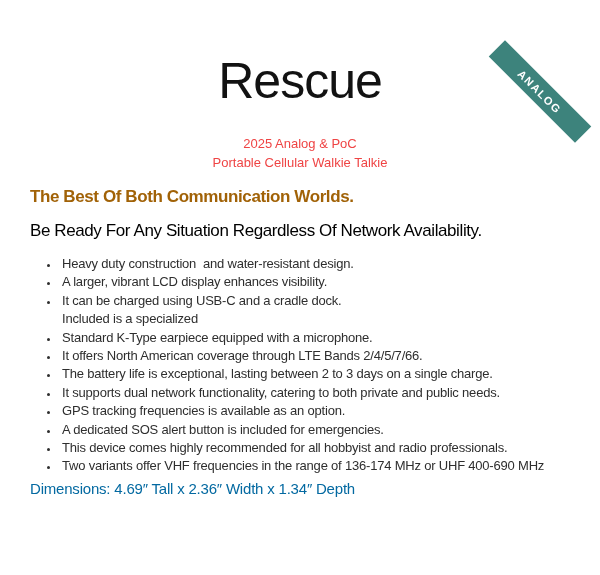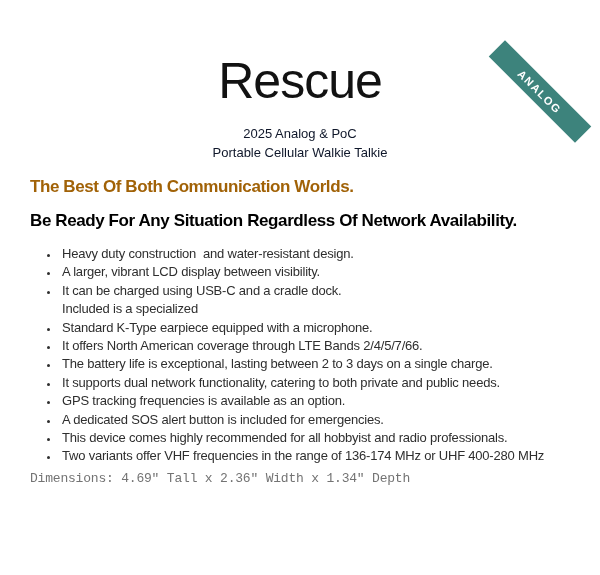--- a/index.html
+++ b/index.html
@@ -38,63 +38,62 @@
   .title {
     padding-top: 56px;
     text-align: center;
     font-size: 50px;
     font-weight: 400;
     line-height: 50px;
     letter-spacing: -1px;
     color: #121212;
   }
   .subtitle {
-    margin-top: 18px;
+    margin-top: 28px;
     text-align: center;
     font-size: 13px;
     line-height: 19px;
-    color: #0f172a;
+    color: #ef4444;
   }
   .heading-primary {
     margin: 14px 0 0 30px;
     font-size: 17px;
     font-weight: 700;
     line-height: 22px;
     letter-spacing: -0.4px;
     color: #a16207;
   }
   .heading-secondary {
     margin: 12px 0 0 30px;
     font-size: 17px;
-    font-weight: 700;
+    font-weight: 400;
     line-height: 22px;
     letter-spacing: -0.4px;
     color: #000000;
   }
   ul.features {
     margin-top: 13px;
     padding-left: 60px;
     padding-right: 15px;
     list-style: disc outside;
     font-size: 13px;
     line-height: 18.4px;
     letter-spacing: -0.2px;
     color: #2e2e2e;
   }
   ul.features li { padding-left: 2px; }
   ul.features li::marker { font-size: 11px; color: #2e2e2e; }
   .feature-text { white-space: pre-wrap; }
   .feature-note { display: block; white-space: pre-wrap; }
   .dimensions {
     margin: 4px 0 0 30px;
-    font-size: 13px;
+    font-size: 15px;
     line-height: 18px;
     letter-spacing: -0.2px;
-    color: #737373;
-    font-family: Liberation Mono, monospace;
+    color: #0369a1;
   }
 </style>
 </head>
 <body>
 
 <div class="page">
 
   <div class="ribbon" style="background-color: rgb(61, 131, 124);">
     <span>ANALOG</span>
   </div>
@@ -108,21 +107,21 @@
 
   <h2 class="heading-primary">The Best Of Both Communication Worlds.</h2>
 
   <h2 class="heading-secondary">Be Ready For Any Situation Regardless Of Network Availability.</h2>
 
   <ul class="features">
     <li>
       <span class="feature-text">Heavy duty construction  and water-resistant design.</span>
     </li>
     <li>
-      <span class="feature-text">A larger, vibrant LCD display between visibility.</span>
+      <span class="feature-text">A larger, vibrant LCD display enhances visibility.</span>
     </li>
     <li>
       <span class="feature-text">It can be charged using USB-C and a cradle dock.</span>
       <span class="feature-note">Included is a specialized</span>
     </li>
     <li>
       <span class="feature-text">Standard K-Type earpiece equipped with a microphone.</span>
     </li>
     <li>
       <span class="feature-text">It offers North American coverage through LTE Bands 2/4/5/7/66.</span>
@@ -136,19 +135,19 @@
     <li>
       <span class="feature-text">GPS tracking frequencies is available as an option.</span>
     </li>
     <li>
       <span class="feature-text">A dedicated SOS alert button is included for emergencies.</span>
     </li>
     <li>
       <span class="feature-text">This device comes highly recommended for all hobbyist and radio professionals.</span>
     </li>
     <li>
-      <span class="feature-text">Two variants offer VHF frequencies in the range of 136-174 MHz or UHF 400-280 MHz</span>
+      <span class="feature-text">Two variants offer VHF frequencies in the range of 136-174 MHz or UHF 400-690 MHz</span>
     </li>
   </ul>
 
   <div class="dimensions">Dimensions: 4.69″ Tall x 2.36″ Width x 1.34″ Depth</div>
 
 </div>
 
 </body></html>

